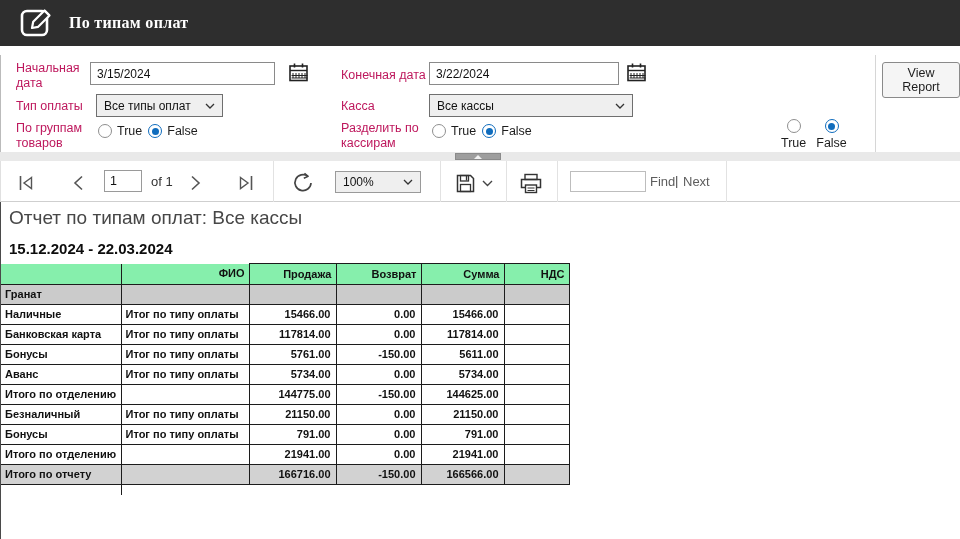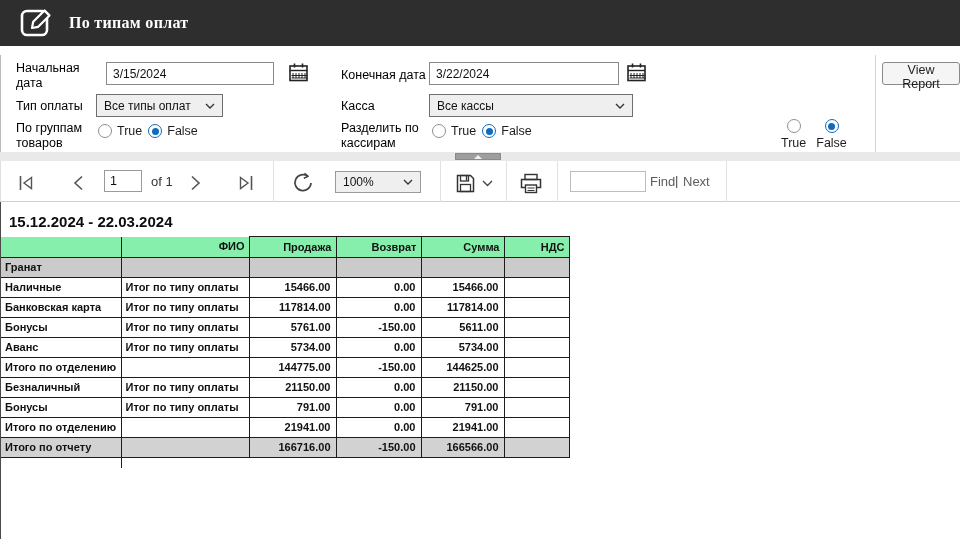--- a/index.html
+++ b/index.html
@@ -11,34 +11,34 @@
   body{font-family:"Liberation Sans",sans-serif;}
   .app{position:relative;width:960px;height:539px;overflow:hidden;background:#fff;}
 
   
   .titlebar{position:absolute;left:0;top:0;width:960px;height:46px;background:var(--titlebar);display:flex;align-items:center;}
   .titlebar .icon-wrap{margin-left:17px;width:42px;height:40px;display:flex;align-items:center;justify-content:center;}
   .titlebar h1{margin-left:10px;color:#fff;font-family:"Liberation Serif",serif;font-size:16px;font-weight:600;letter-spacing:.3px;}
 
   
   .params{position:absolute;left:0;top:55px;width:960px;height:97px;background:#fff;border-left:1px solid #bbb;}
-  .params .lbl{position:absolute;font-size:12.5px;color:#000000;line-height:15px;}
+  .params .lbl{position:absolute;font-size:12.5px;color:#be185d;line-height:15px;}
   .txt-input{position:absolute;height:23px;border:1px solid #8a8a8a;background:#fff;font-size:12px;color:#111;padding:0 6px;font-family:"Liberation Sans",sans-serif;}
   .cal-btn{position:absolute;width:23px;height:23px;background:none;border:none;cursor:pointer;padding:0;}
   .selectbox{position:absolute;height:23px;background:#efefef;border:1px solid #6f6f6f;display:flex;align-items:center;justify-content:space-between;padding:0 7px;font-size:12px;color:#111;cursor:pointer;}
   .radio-group{position:absolute;display:flex;align-items:center;gap:6px;}
   .radio-opt{display:flex;align-items:center;gap:5px;cursor:pointer;}
   .radio-circle{width:14px;height:14px;border:1.5px solid #8f8f8f;border-radius:50%;display:inline-block;position:relative;background:#fff;flex:none;}
   .radio-circle.checked{border-color:var(--accent);}
   .radio-circle.checked::after{content:'';position:absolute;inset:2.5px;background:var(--accent);border-radius:50%;}
   .radio-label{font-size:12.5px;color:#1d1d1d;}
   .radio-group.stacked{align-items:flex-start;gap:10px;}
   .radio-group.stacked .radio-opt{flex-direction:column;gap:3px;align-items:center;}
   .params .vdiv{position:absolute;left:874px;top:0;width:1px;height:97px;background:#d6d6d6;}
-  .view-report{position:absolute;left:881px;top:7px;height:23px;padding:0 10px;background:#f5f5f5;border:1px solid #8a8a8a;border-radius:3px;font-size:12.5px;color:#1d1d1d;cursor:pointer;font-family:"Liberation Sans",sans-serif;}
+  .view-report{position:absolute;left:881px;top:7px;height:36px;padding:0 10px;background:#f5f5f5;border:1px solid #8a8a8a;border-radius:3px;font-size:12.5px;color:#1d1d1d;cursor:pointer;font-family:"Liberation Sans",sans-serif;}
 
   
   .collapse-strip{position:absolute;left:0;top:152px;width:960px;height:9px;background:#e9e9e9;}
   .collapse-handle{position:absolute;left:455px;top:1px;width:46px;height:7px;background:#9e9e9e;border:1px solid #8a8a8a;display:flex;align-items:center;justify-content:center;cursor:pointer;}
   .collapse-handle .up-arrow{width:0;height:0;border-left:4px solid transparent;border-right:4px solid transparent;border-bottom:4px solid #f2f2f2;}
 
   
   .toolbar{position:absolute;left:0;top:161px;width:960px;height:41px;background:#fff;border-bottom:1px solid #cfcfcf;border-left:1px solid #e0e0e0;}
   .tb{position:absolute;background:none;border:none;cursor:pointer;padding:2px;display:flex;align-items:center;justify-content:center;}
   .tb svg{display:block;}
@@ -79,21 +79,21 @@
         <rect x="4" y="7" width="25" height="24" rx="5" stroke="#fff" stroke-width="2.6"></rect>
         <path d="M14 24l1.2-6.2L26.5 6.5l5 5L20.2 22.8 14 24z" fill="#2e2e2e" stroke="#fff" stroke-width="2.2" stroke-linejoin="round"></path>
         <path d="M26.5 6.5l5 5" stroke="#fff" stroke-width="2.2"></path>
       </svg>
     </span>
     <h1>По типам оплат</h1>
   </header>
 
   <section class="params">
     <div class="lbl" style="left:15px;top:6px;width:72px;">Начальная дата</div>
-    <input class="txt-input" style="left: 105px; top: 7px; width: 168px;" value="3/15/2024">
+    <input class="txt-input" style="left: 89px; top: 7px; width: 185px;" value="3/15/2024">
     <button class="cal-btn" style="left:286px;top:7px;">
       <svg width="21" height="21" viewBox="0 0 21 21" fill="none">
         <rect x="2" y="4" width="17" height="14.5" stroke="#222" stroke-width="1.6"></rect>
         <path d="M2 8.5h17" stroke="#222" stroke-width="1.4"></path>
         <path d="M6.5 1.5v4M14.5 1.5v4" stroke="#222" stroke-width="1.6"></path>
         <path d="M5 11v5M8 11v5M11 11v5M14 11v5M17 11v5" stroke="#222" stroke-width="1"></path>
         <path d="M3.5 13.5h16M3.5 16h16" stroke="#222" stroke-width="1"></path>
       </svg>
     </button>
     <div class="lbl" style="left:340px;top:13px;">Конечная дата</div>
@@ -229,20 +229,21 @@
     </button>
     <span class="tsep" style="left:556px;"></span>
     <input class="find-input" style="">
     <button class="find-link" style="left:649px;">Find</button>
     <span class="pipe">|</span>
     <button class="next-link" style="left:682px;">Next</button>
     <span class="tsep" style="left:725px;"></span>
   </section>
 
   <section class="report">
+    <div class="report-title">Отчет по типам оплат:  Все кассы</div>
     <div class="date-range">15.12.2024 - 22.03.2024</div>
     <table class="rpt" id="report-table">
       <colgroup>
         <col class="w0">
           <col class="w1">
           <col class="w2">
           <col class="w3">
           <col class="w4">
           <col class="w5">
       </colgroup>

